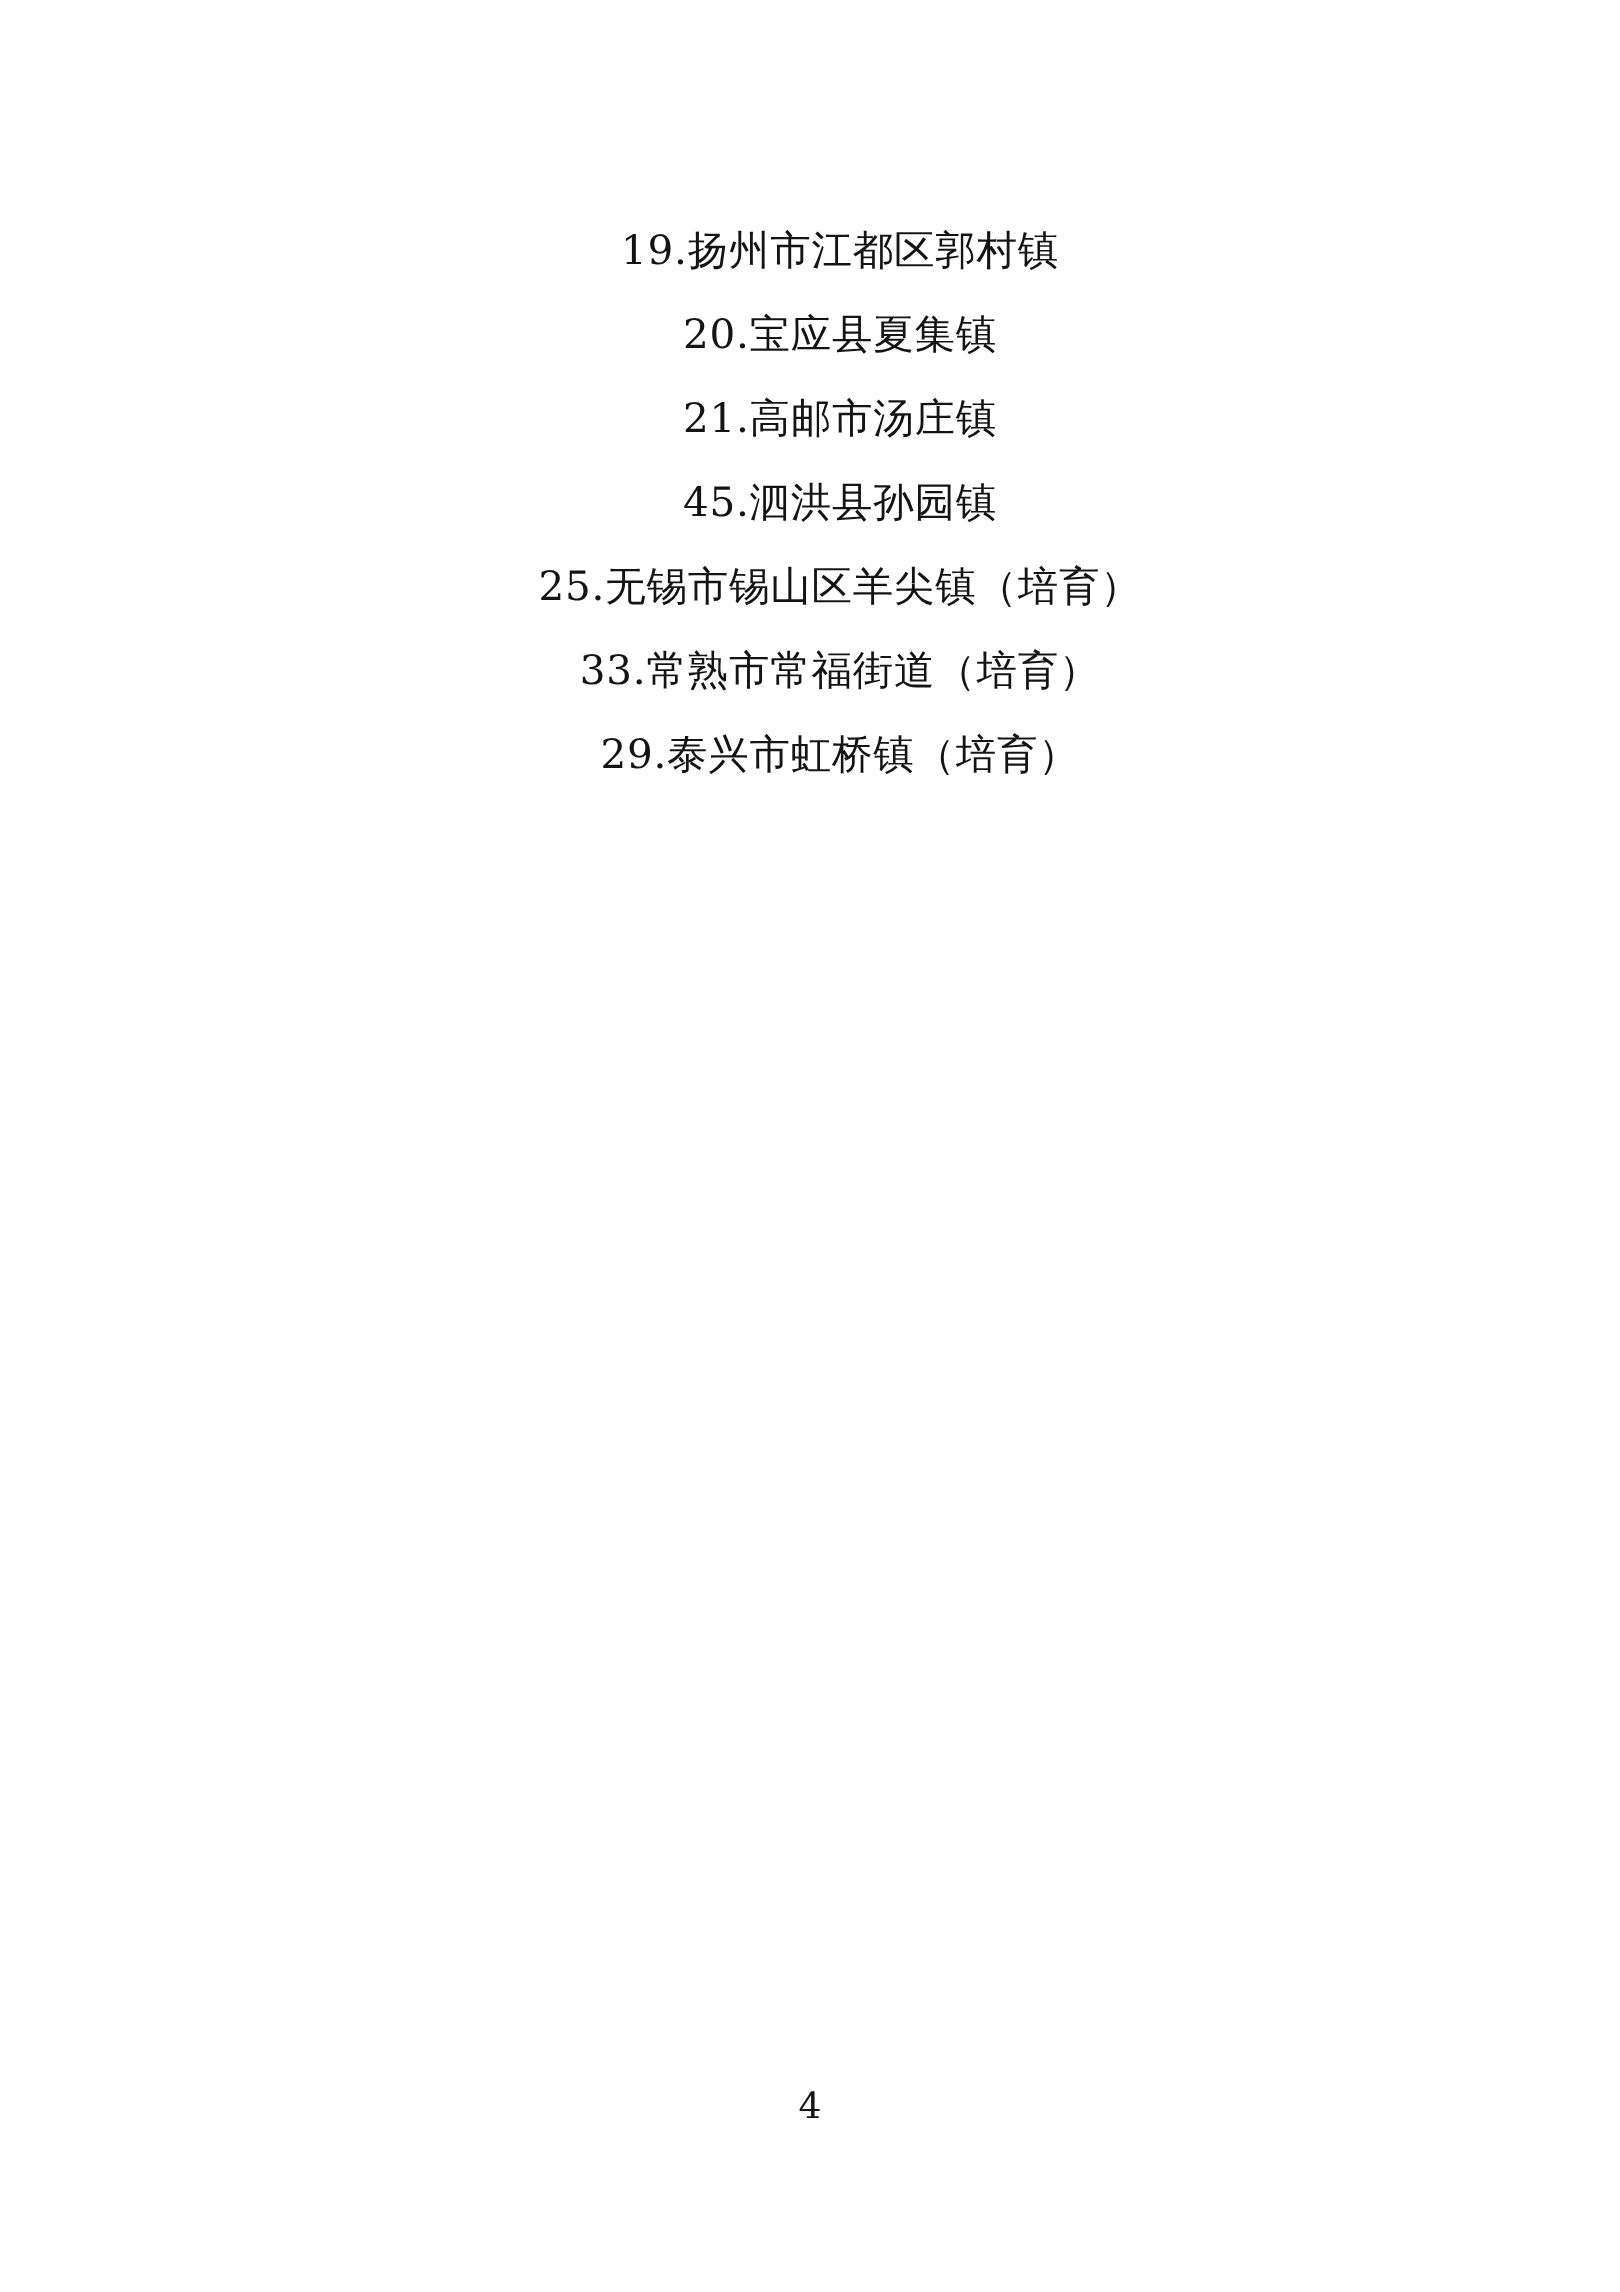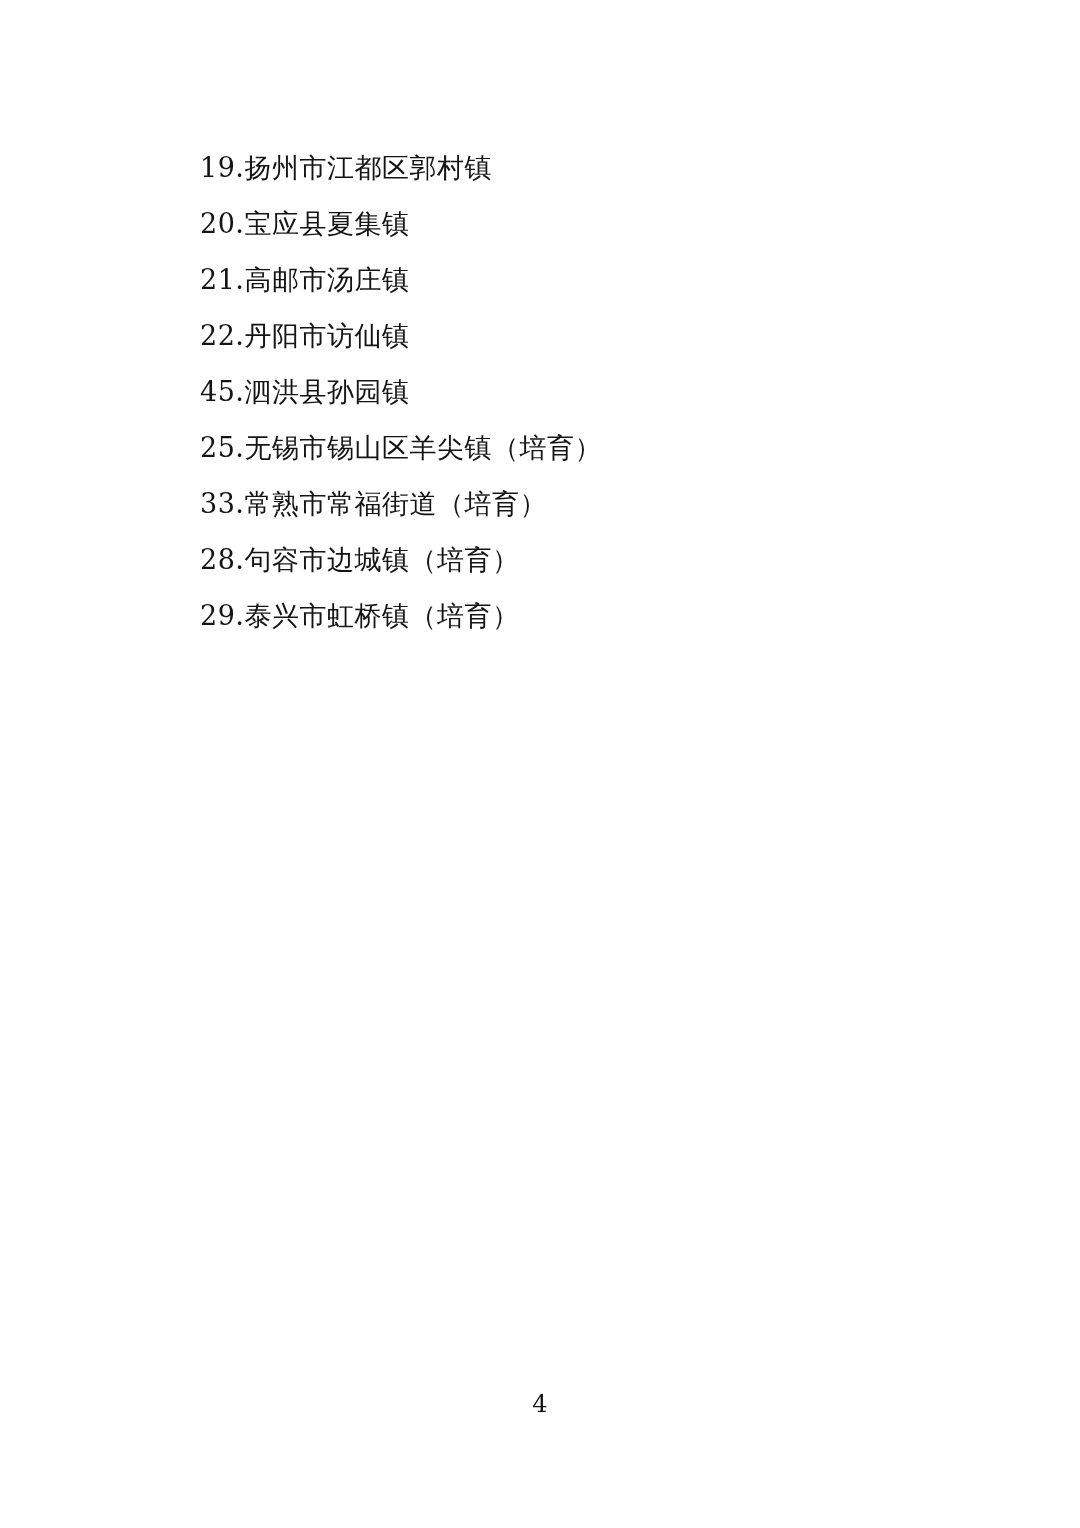--- a/index.html
+++ b/index.html
@@ -22,41 +22,40 @@
     top: 140px;
     width: 720px;
   }
   .doc-line {
     font-family: "DejaVu Serif", "Liberation Serif", serif;
     font-size: 27px;
     line-height: 56px;
     color: #141414;
     letter-spacing: 0.5px;
     white-space: pre;
+    text-align: center;
   }
   .page-number {
     position: absolute;
     left: 0;
     right: 0;
     top: 1390px;
     text-align: center;
     font-family: "DejaVu Serif", "Liberation Serif", serif;
     font-size: 24px;
     color: #141414;
   }
 </style>
 </head>
 <body>
 
 <div class="page">
   <div class="content">
     <div class="doc-line">19.扬州市江都区郭村镇</div>
     <div class="doc-line">20.宝应县夏集镇</div>
     <div class="doc-line">21.高邮市汤庄镇</div>
-    <div class="doc-line">22.丹阳市访仙镇</div>
     <div class="doc-line">45.泗洪县孙园镇</div>
     <div class="doc-line">25.无锡市锡山区羊尖镇（培育）</div>
     <div class="doc-line">33.常熟市常福街道（培育）</div>
-    <div class="doc-line">28.句容市边城镇（培育）</div>
     <div class="doc-line">29.泰兴市虹桥镇（培育）</div>
   </div>
   <div class="page-number">4</div>
 </div>
 
 </body></html>

